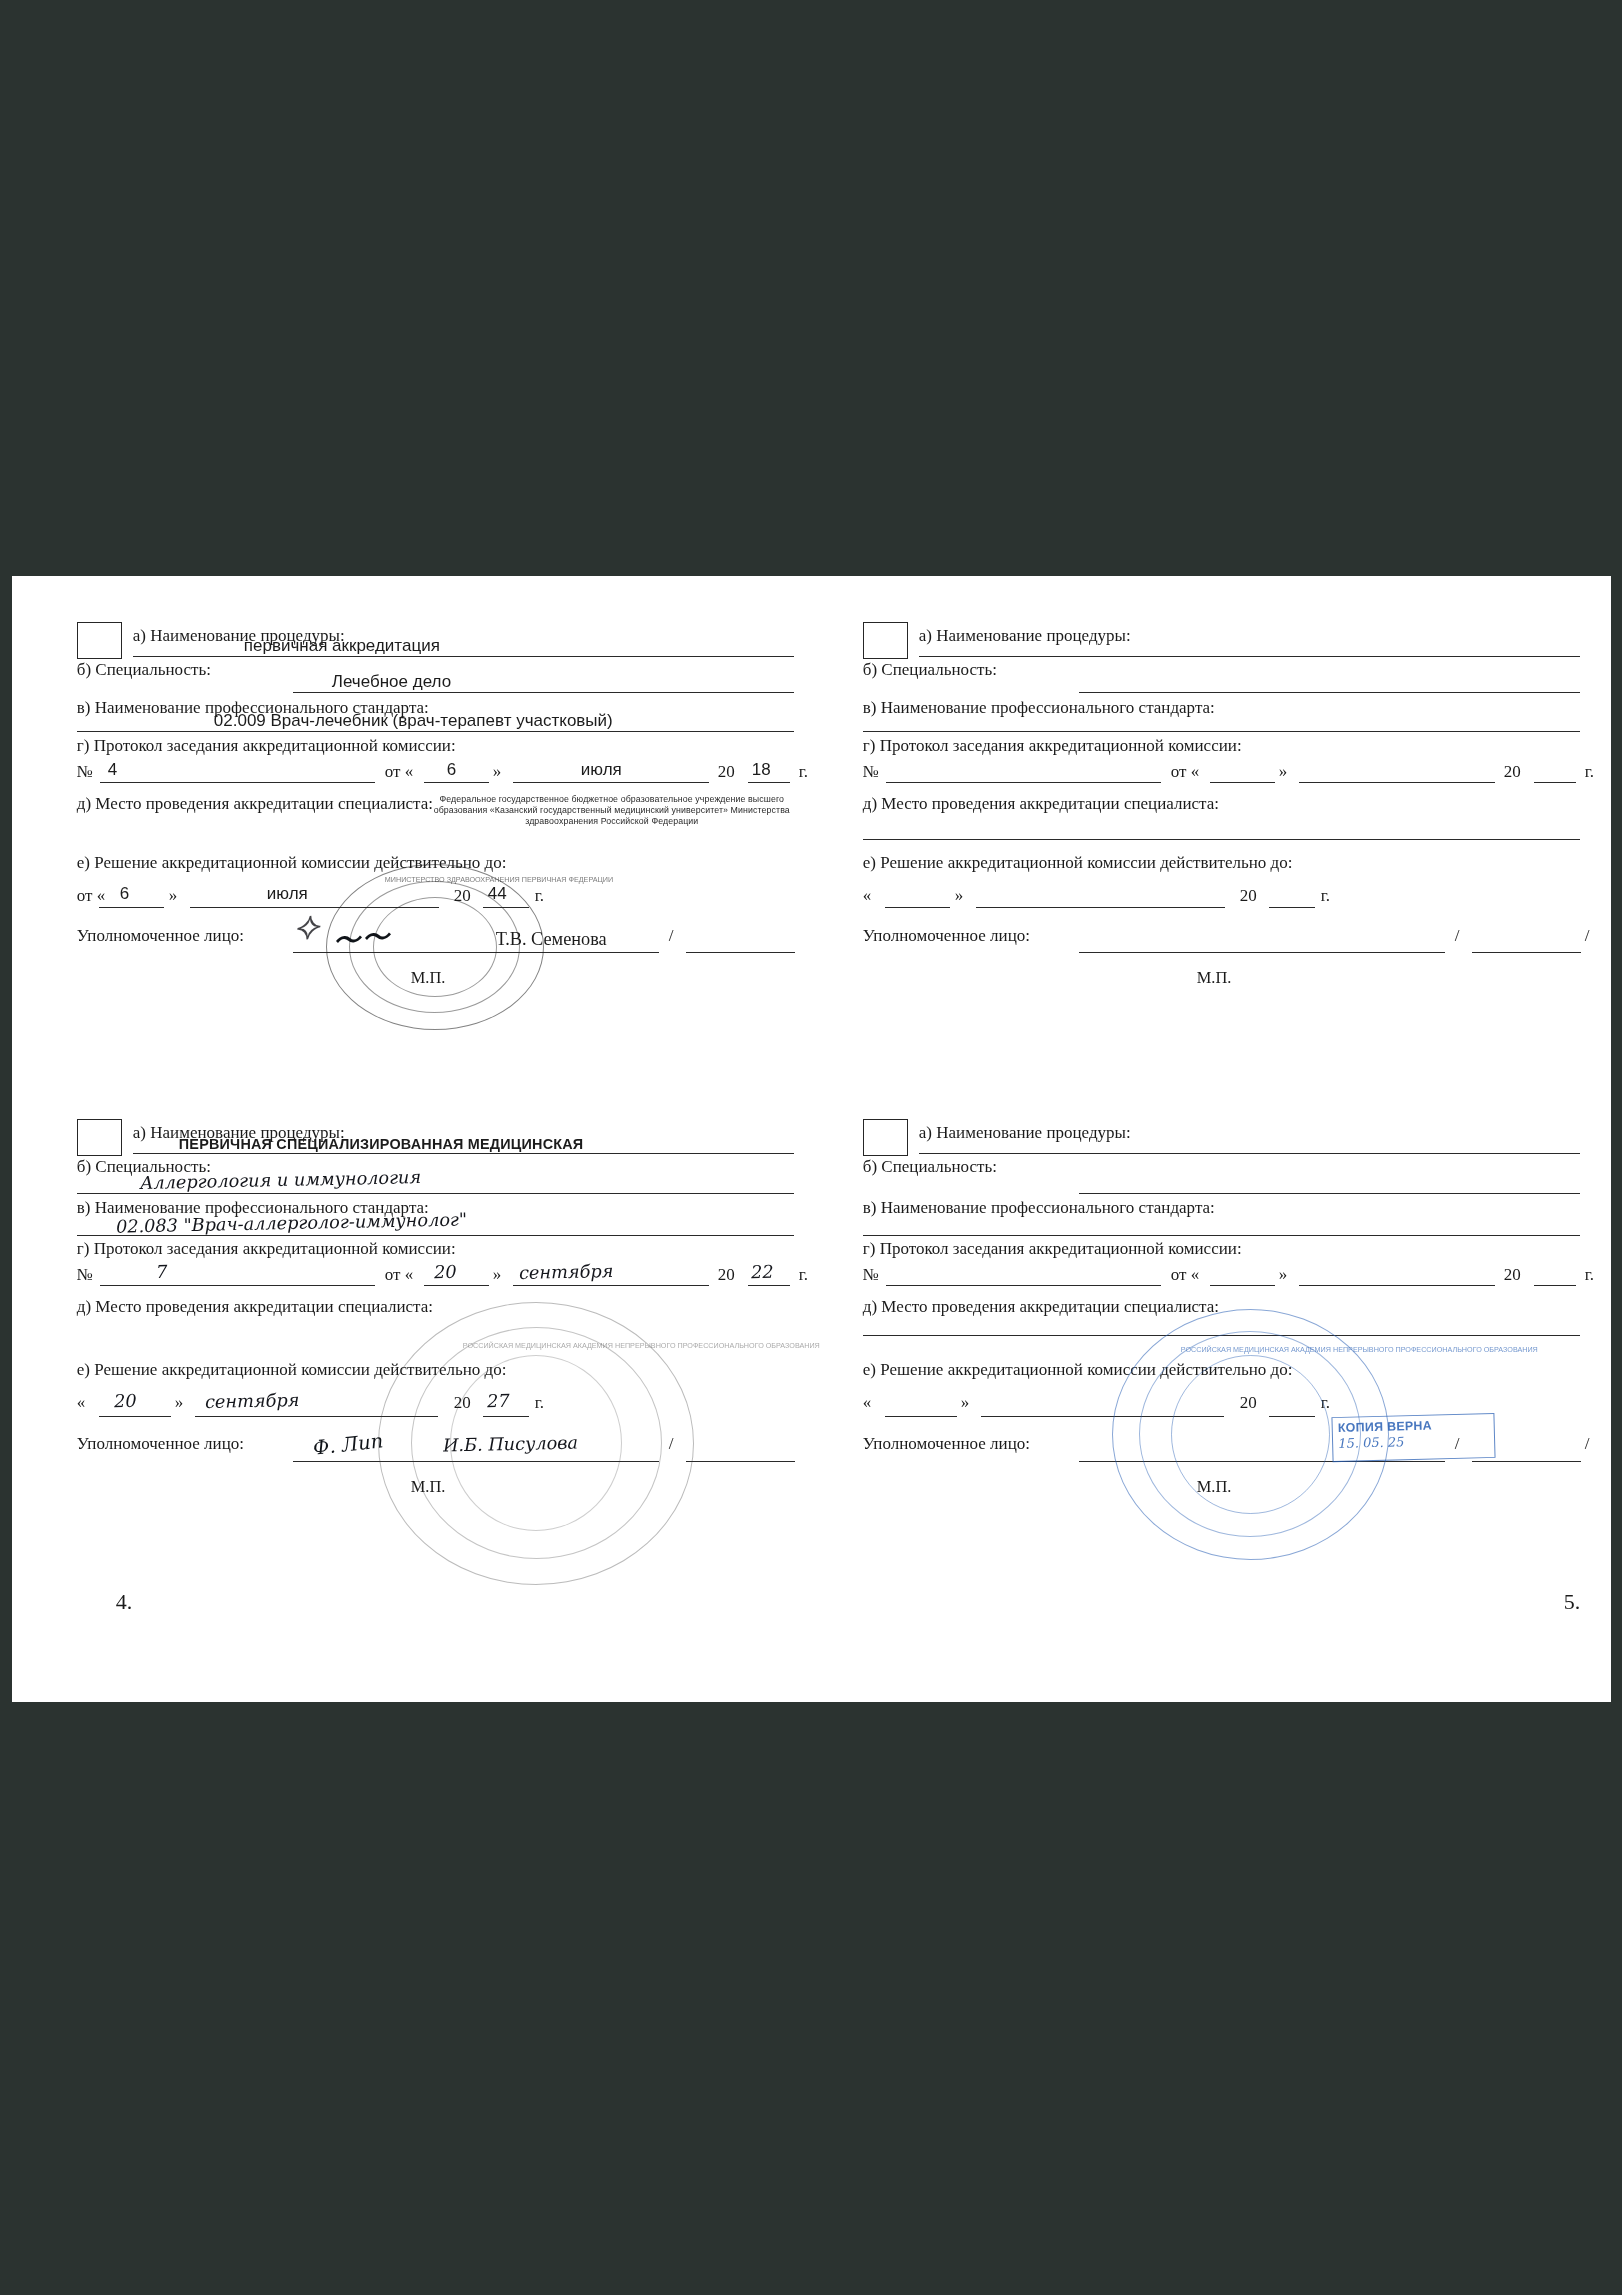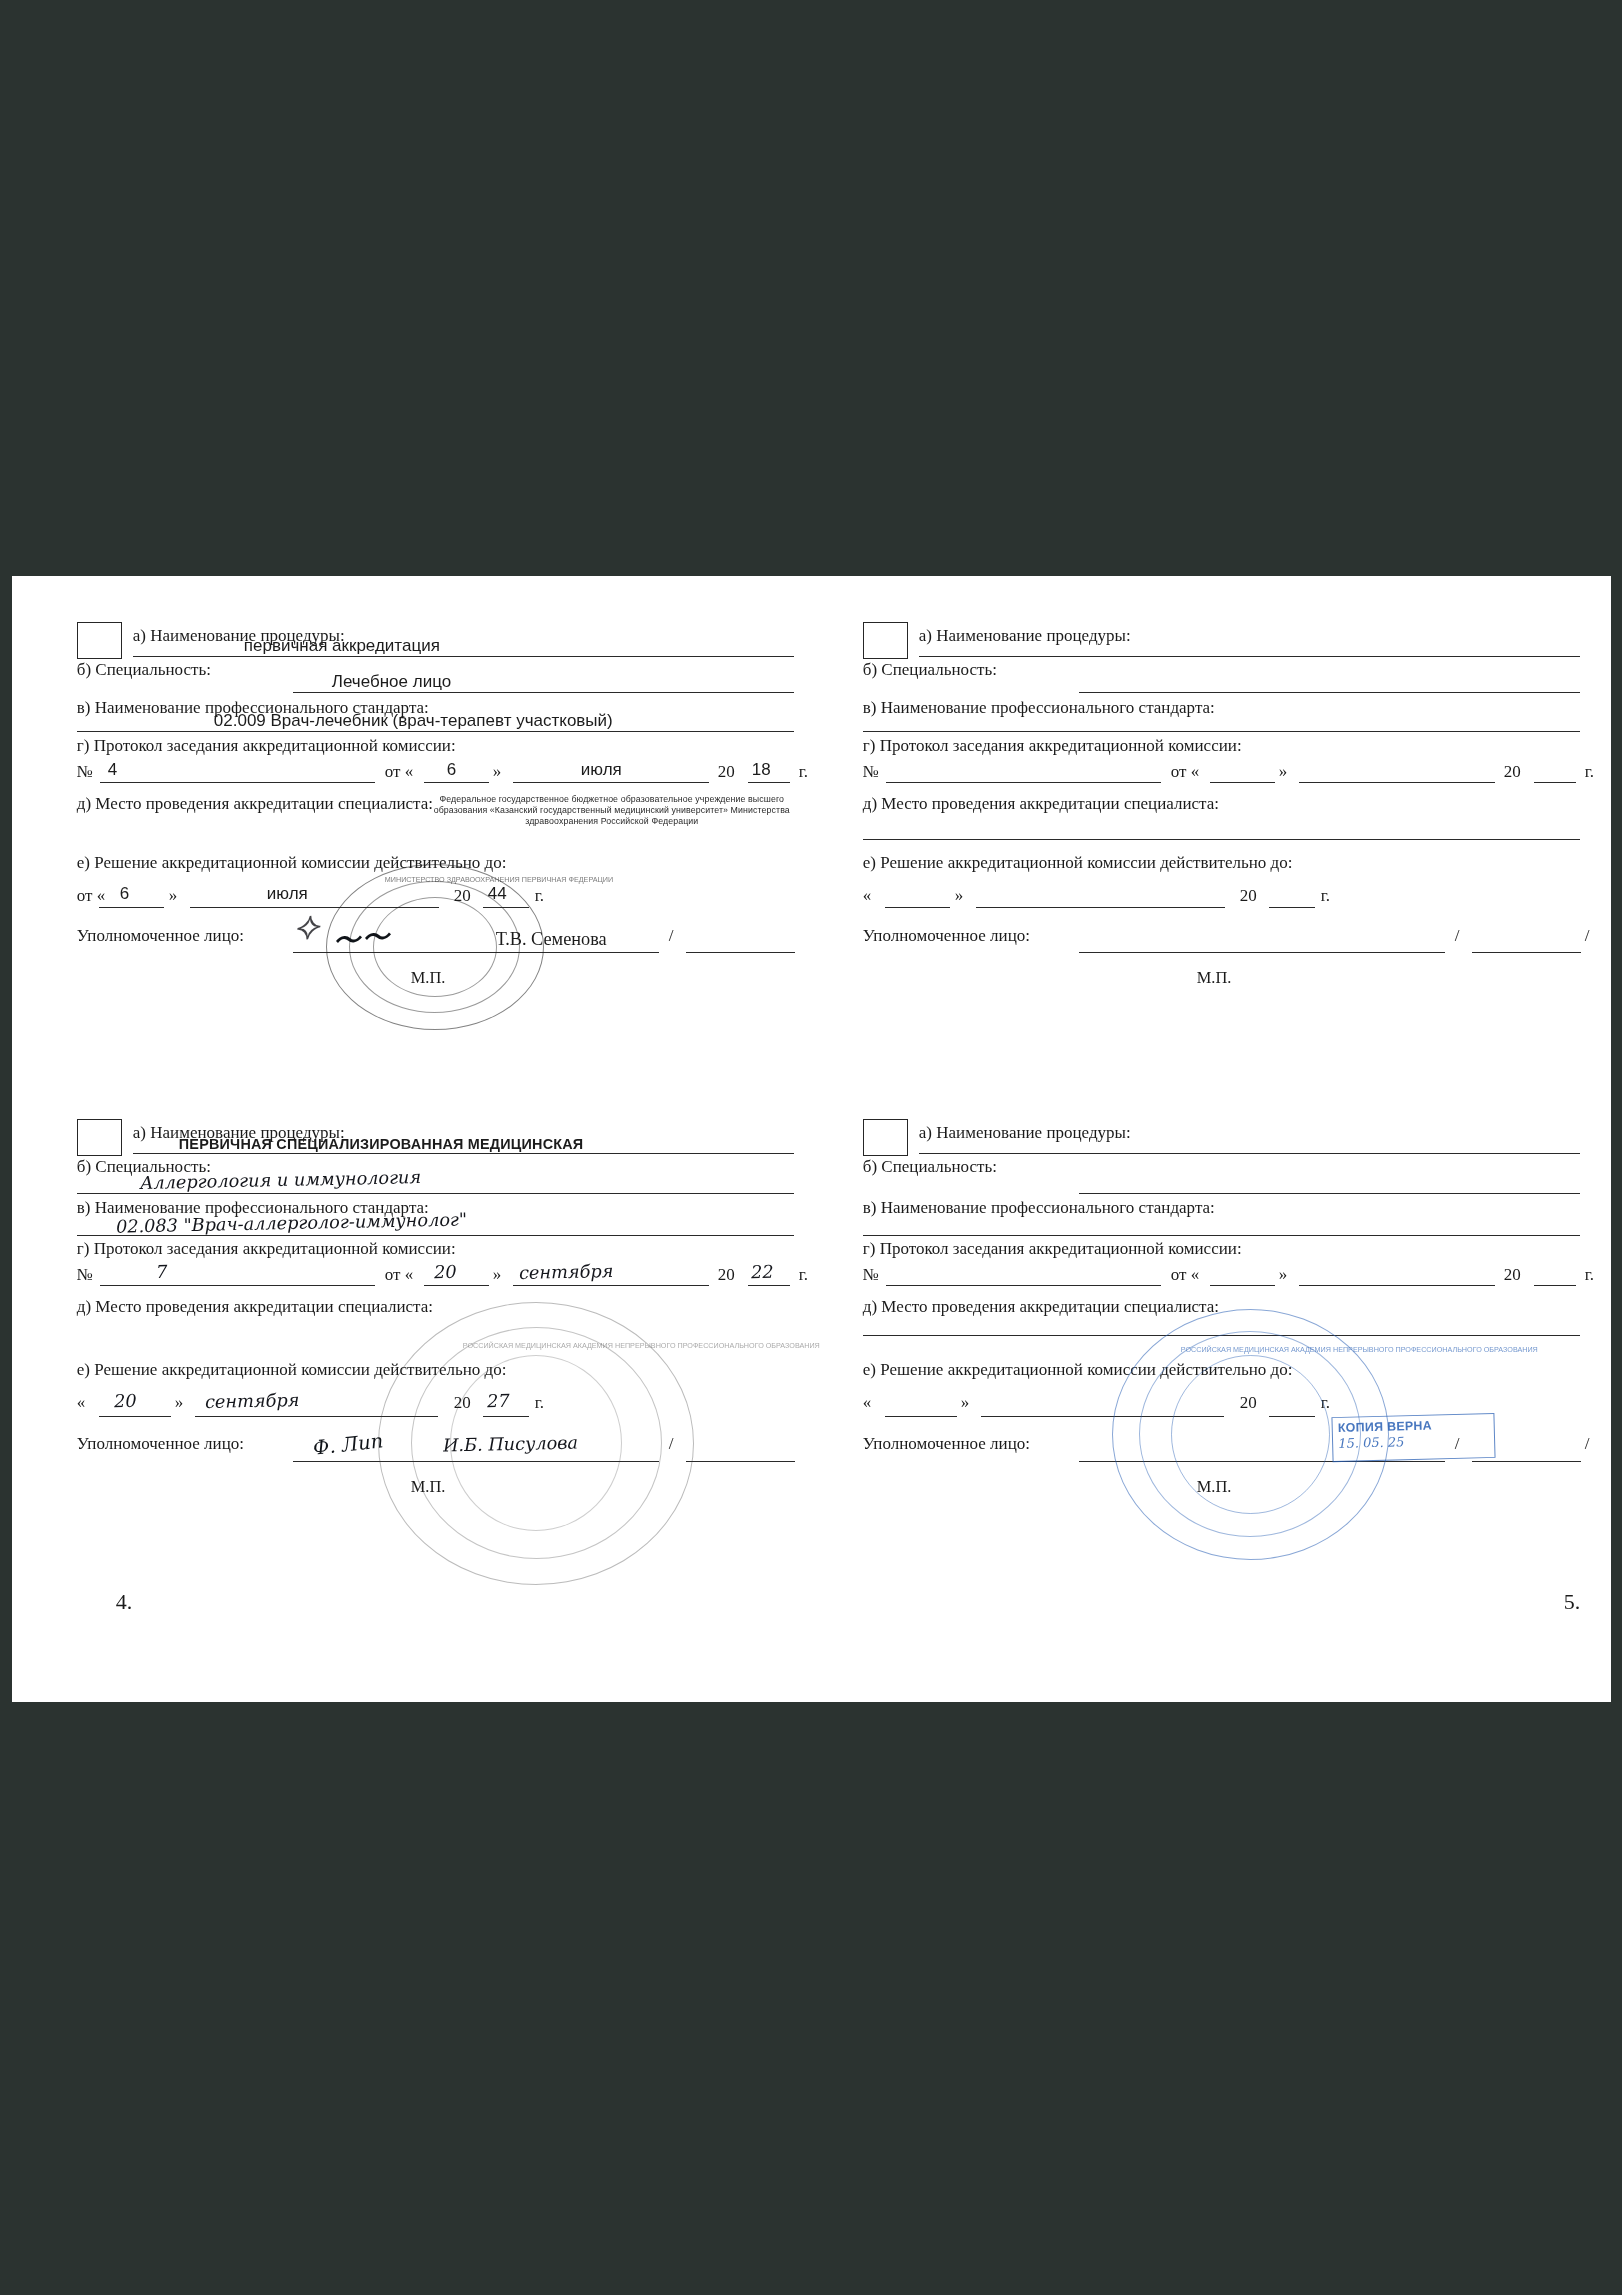--- a/index.html
+++ b/index.html
@@ -187,21 +187,21 @@
         <div class="procname-row">
           <div class="checkbox"></div>
           <div class="lbl">а) Наименование процедуры:</div>
           <div class="fill" style="left:56px; top:34px; width:661px;"></div>
           <div class="val" style="left:167px; top:14.4px;">первичная аккредитация</div>
         </div>
 
         <div class="row" style="height:38px;">
           <div class="lbl" style="position:absolute; left:0; top:0;">б) Специальность:</div>
           <div class="fill" style="left:216px; top:33px; width:501px;"></div>
-          <div class="val" style="left:255px; top:13px;">Лечебное лицо</div>
+          <div class="val" style="left:255px; top:13px;">Лечебное дело</div>
         </div>
 
         <div class="row" style="height:38px;">
           <div class="lbl" style="position:absolute; left:0; top:0;">в) Наименование профессионального стандарта:</div>
           <div class="fill" style="left:0; top:34px; width:717px;"></div>
           <div class="val" style="left:137px; top:14.4px;">02.009 Врач-лечебник (врач-терапевт участковый)</div>
         </div>
 
         <div class="row" style="height:25px;">
           <div class="lbl" style="position:absolute; left:0; top:0;">г) Протокол заседания аккредитационной комиссии:</div>

